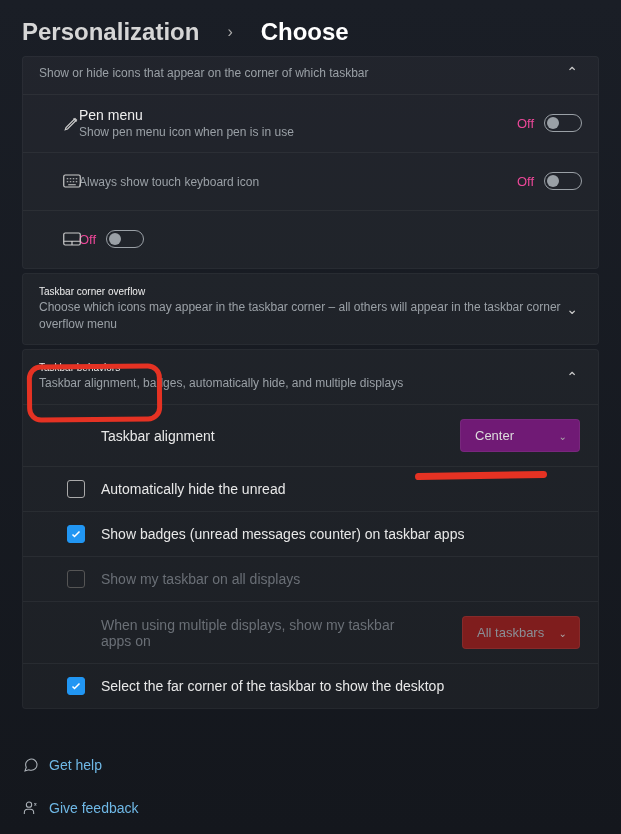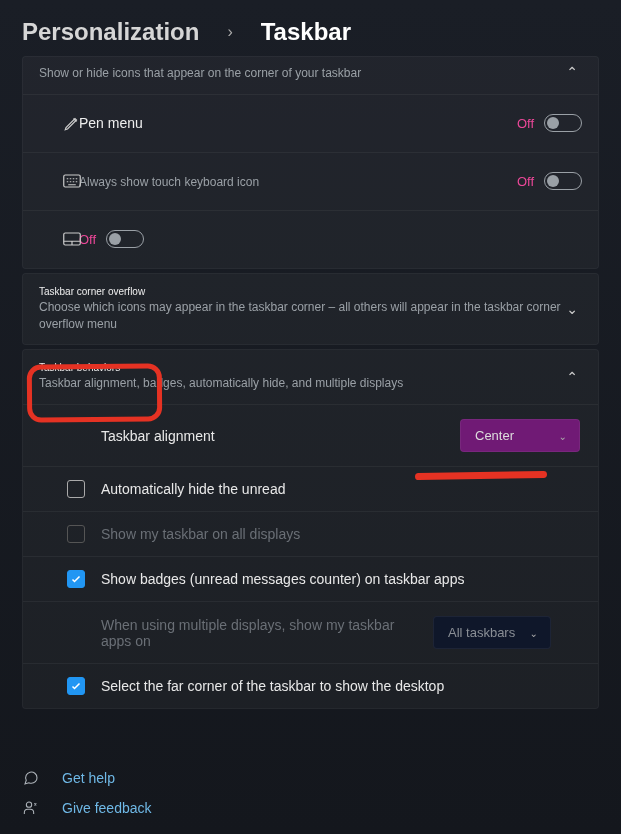--- a/index.html
+++ b/index.html
@@ -78,23 +78,24 @@
     width: 12px; height: 12px;
     background: #9aa0a6;
     border-radius: 50%;
   }
 
   .behavior-row {
     display: flex;
     align-items: center;
     padding: 14px 18px 14px 78px;
     border-top: 1px solid rgba(255,255,255,0.05);
-    gap: 12px;
+    gap: 3px;
     position: relative;
     font-size: 14px;
+    justify-content: space-between;
   }
   .behavior-row .lbl { flex: 1; color: #e8e8e8; }
   .behavior-row.disabled .lbl { color: #6a6f76; }
   .behavior-row.disabled .checkbox { border-color: #555; }
   .behavior-row.alignment { padding-left: 78px; }
 
   .checkbox {
     position: absolute;
     left: 44px;
     width: 18px; height: 18px;
@@ -119,37 +120,38 @@
     position: relative;
     min-width: 120px;
   }
   .select .sel-chev {
     position: absolute;
     right: 12px; top: 50%;
     transform: translateY(-50%);
     font-size: 10px;
     color: #aaa;
   }
-  .select.disabled { background: #0f172a; color: #8a8f96; }
+  .select.disabled { background: #7f1d1d; color: #8a8f96; }
 
   .footer-links {
     position: absolute;
     bottom: 18px;
     left: 22px;
     display: flex;
     flex-direction: column;
     gap: 14px;
   }
   .foot-link {
     display: flex;
     align-items: flex-end;
-    gap: 22px;
+    gap: 9px;
     font-size: 14px;
     color: #6fb8e6;
     cursor: pointer;
+    margin-top: 13px;
   }
   .foot-link .ficon { color: #aeb4ba; width: 18px; display:flex; justify-content:center; }
 
   
   .anno-box {
     position: absolute;
     left: 27px;
     top: 364px;
     width: 135px;
     height: 58px;
@@ -171,40 +173,41 @@
     z-index: 50;
     transform: rotate(-1deg);
   }
 </style>
 </head>
 <body>
 
 <div class="breadcrumb">
   <span class="parent">Personalization</span>
   <span class="caret">›</span>
-  <span class="current">Taskbar</span>
+  <span class="current">Choose</span>
 </div>
 
 <div class="panel">
   <div class="section-header" style="padding-top:6px;">
     <div class="txt">
-      <div class="section-sub">Show or hide icons that appear on the corner of your taskbar</div>
+      <div class="section-sub">Show or hide icons that appear on the corner of which taskbar</div>
     </div>
     <span class="chev">⌃</span>
   </div>
 
   <div class="row row-rel">
     <span class="icon-slot">
       <svg width="18" height="18" viewBox="0 0 24 24" fill="none" stroke="#ccc" stroke-width="1.6">
           <path d="M3 21l3-1 12-12-2-2L4 18l-1 3z"></path>
           <path d="M14 6l4 4"></path>
         </svg>
     </span>
     <div class="row-txt">
       <div class="row-title">Pen menu</div>
+      <div class="row-sub">Show pen menu icon when pen is in use</div>
     </div>
     <div class="toggle-wrap">
       <span class="toggle-state">Off</span>
       <div class="toggle"></div>
     </div>
   </div>
 
   <div class="row row-rel">
     <span class="icon-slot">
       <svg width="18" height="14" viewBox="0 0 24 18" fill="none" stroke="#ccc" stroke-width="1.6">
@@ -262,34 +265,34 @@
     </div>
   </div>
 
   <div class="behavior-row">
     <div class="checkbox">
       
     </div>
     <span class="lbl">Automatically hide the unread</span>
   </div>
 
-  <div class="behavior-row disabled">
-    <div class="checkbox">
-      
-    </div>
-    <span class="lbl">Show my taskbar on all displays</span>
-  </div>
-
   <div class="behavior-row">
     <div class="checkbox checked">
       <svg viewBox="0 0 24 24" fill="none" stroke="#fff" stroke-width="3">
           <path d="M5 13l4 4 10-10"></path>
         </svg>
     </div>
     <span class="lbl">Show badges (unread messages counter) on taskbar apps</span>
+  </div>
+
+  <div class="behavior-row disabled">
+    <div class="checkbox">
+      
+    </div>
+    <span class="lbl">Show my taskbar on all displays</span>
   </div>
 
   <div class="behavior-row disabled" style="padding-left:78px;">
     <span class="lbl" style="max-width:320px;">When using multiple displays, show my taskbar apps on</span>
     <div class="select disabled" style="min-width:118px;">
       <span>All taskbars</span>
       <span class="sel-chev">⌄</span>
     </div>
   </div>
 

